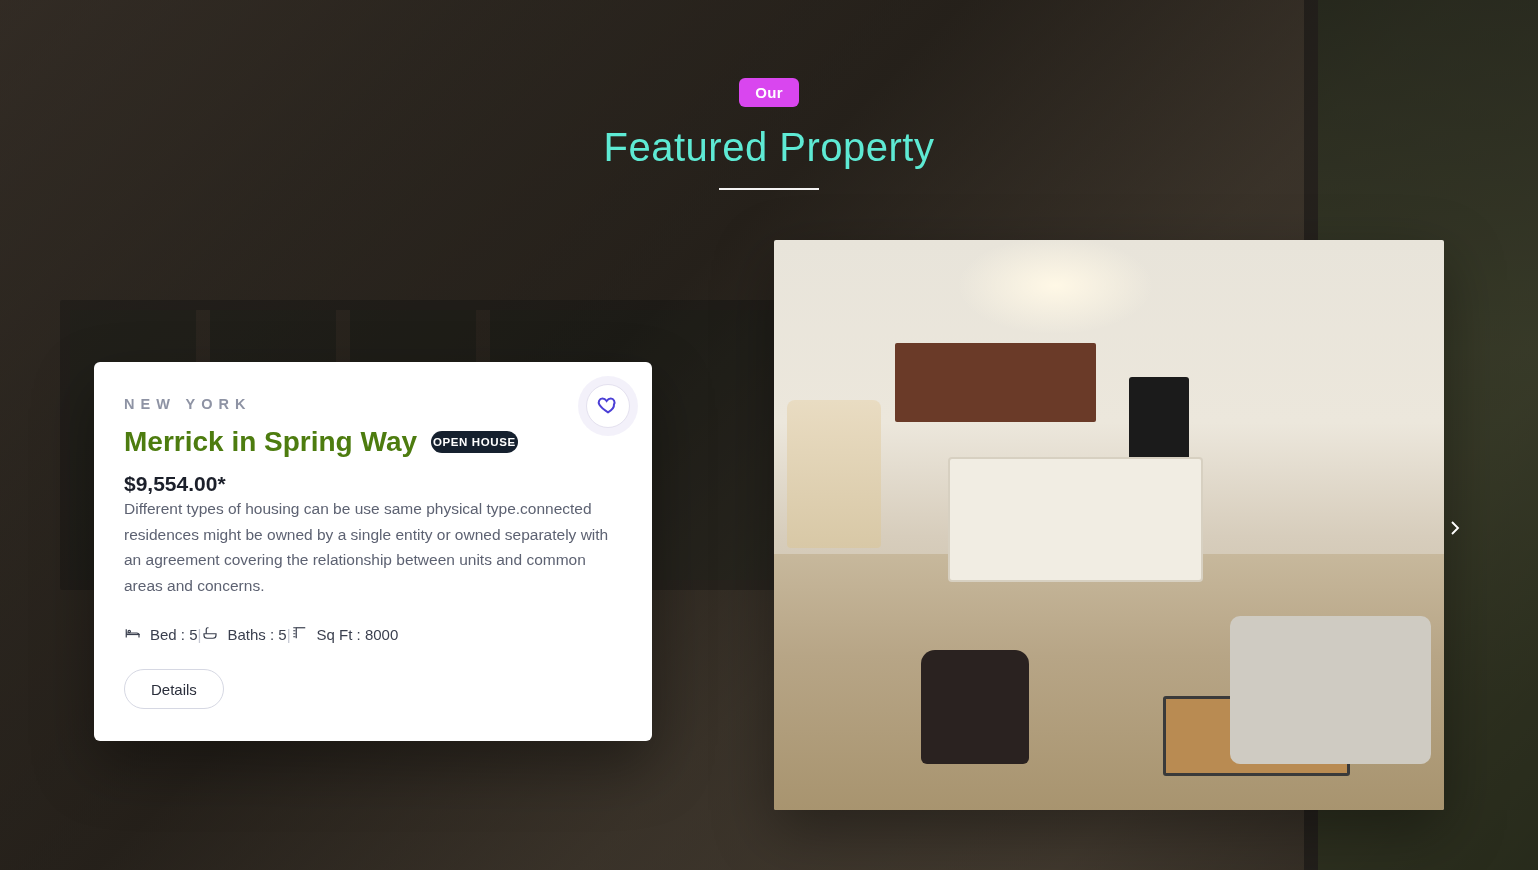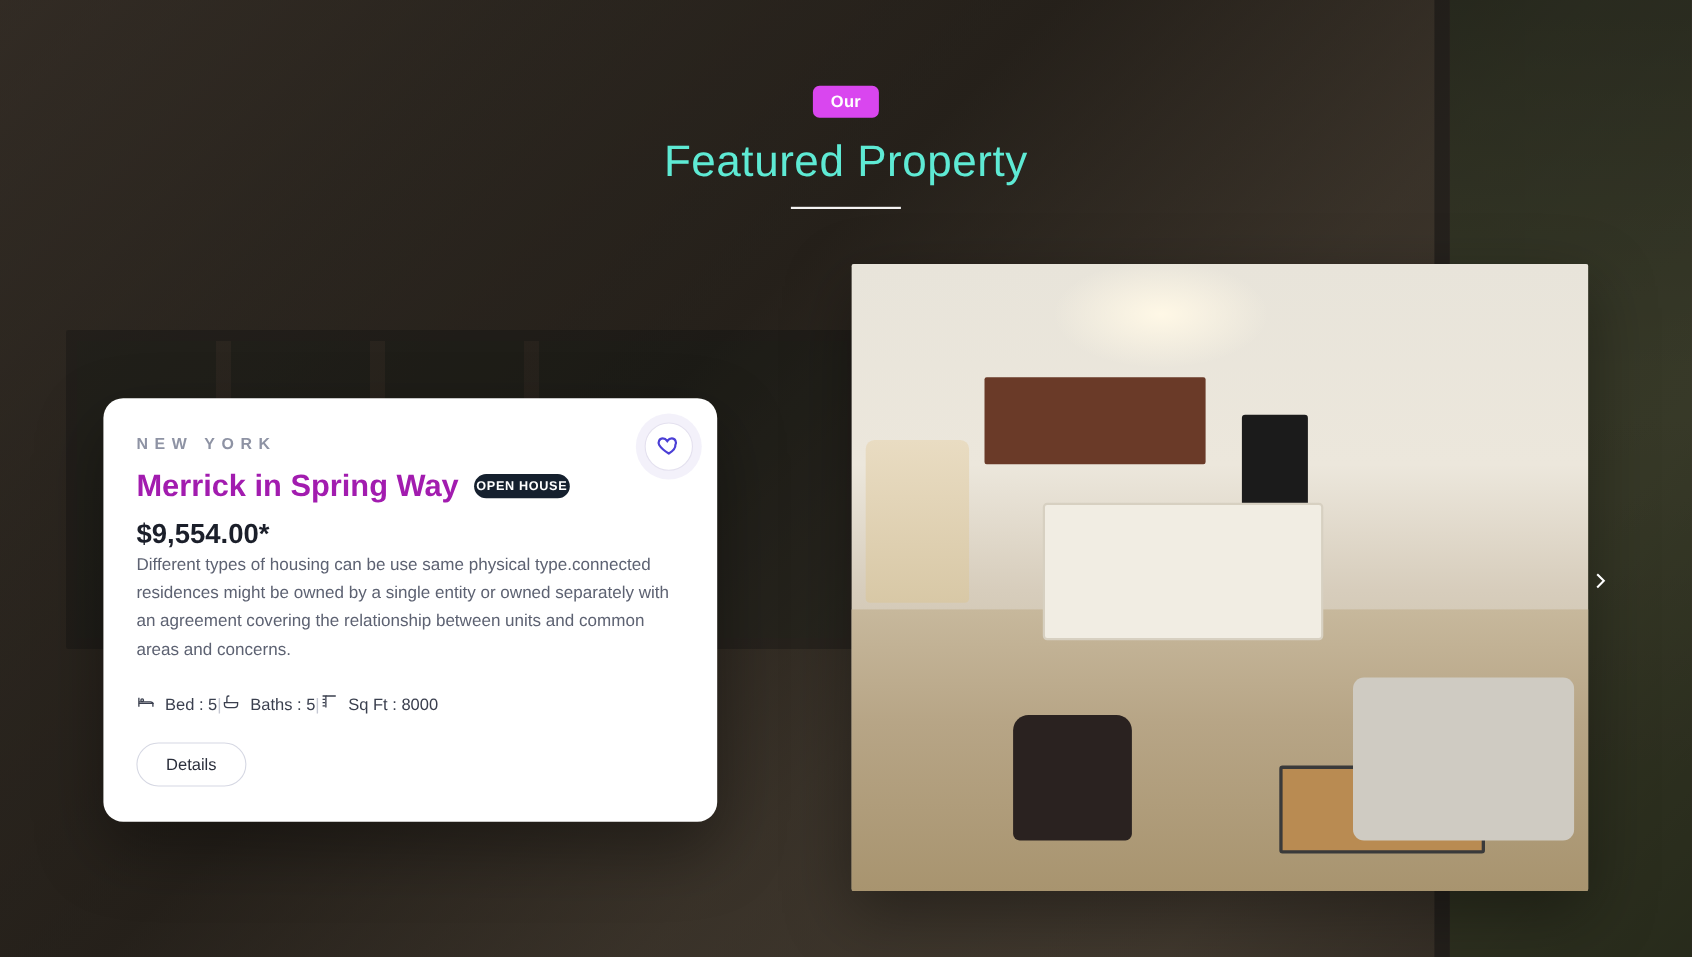--- a/index.html
+++ b/index.html
@@ -124,51 +124,51 @@
     position:absolute; left:2%; top:28%; width:14%; height:26%;
     background:linear-gradient(#e9dcc2,#d8c8a6);
     border-radius:8px 8px 4px 4px;
   }
 
   .card{
     position:absolute;
     left:0; top:122px;
     width:558px;
     background:#fff;
-    border-radius:18px;
+    border-radius:6px;
     padding:34px 30px 32px 30px;
     box-shadow:0 25px 60px rgba(0,0,0,.35);
   }
   .loc{
     color:#8e93a4;
     font-size:14.5px;
     font-weight:600;
     letter-spacing:6px;
   }
   .row-title{
     display:flex; align-items:center; gap:14px;
     margin-top:14px;
   }
   .ptitle{
-    color:#a21caf;
+    color:#4d7c0f;
     font-size:28px;
     font-weight:800;
   }
   .pill{
     background:#15202e;
     color:#fff;
     font-size:11.5px;
     font-weight:700;
     letter-spacing:.6px;
     padding:5px 2px;
     border-radius:999px;
   }
   .price{
     margin-top:14px;
-    font-size:25px;
+    font-size:21px;
     font-weight:600;
     color:#1b1f2a;
   }
   .desc{
     color:#5d6272;
     font-size:15.5px;
     line-height:1.65;
   }
   .meta{
     display:flex; align-items:center;

